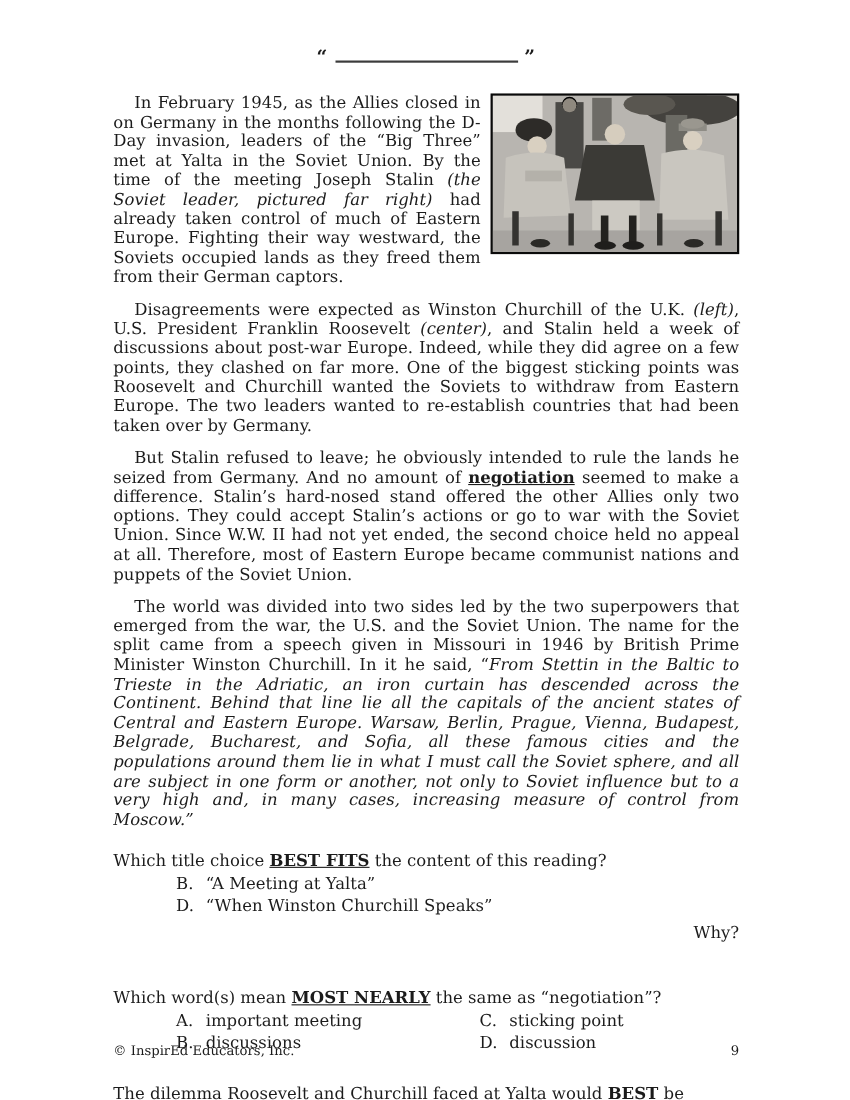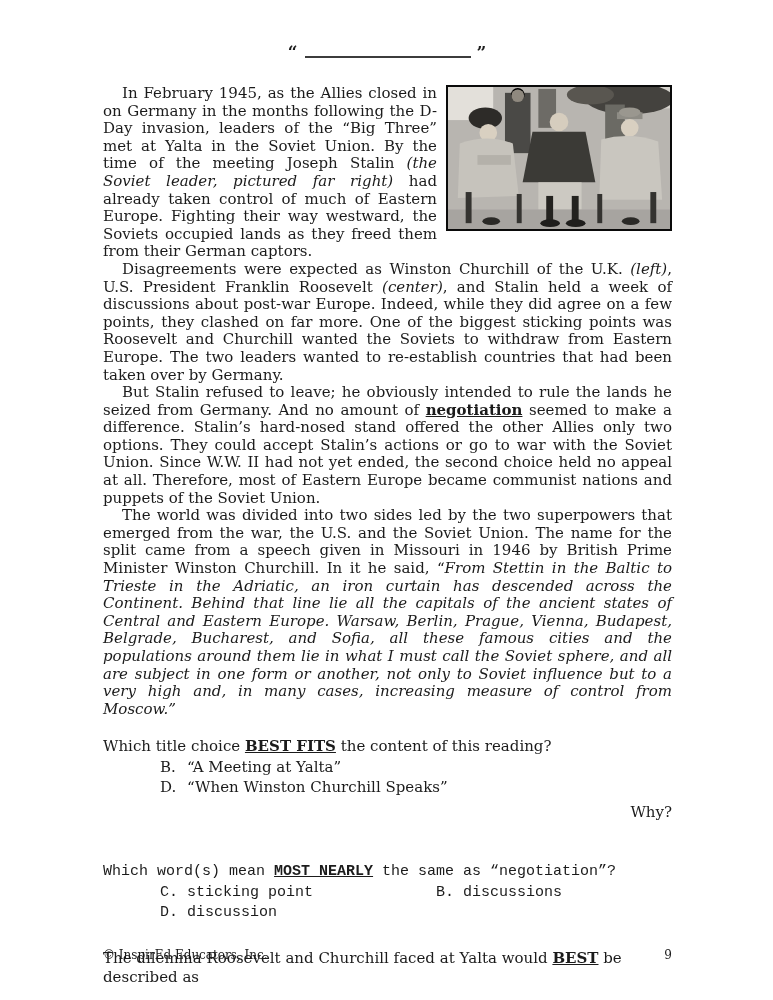--- a/index.html
+++ b/index.html
@@ -30,33 +30,33 @@
   .photo {
     float:right;
     width:226px; height:146px;
     border:2px solid #0a0a0a;
     margin-left:9px; margin-bottom:3px;
     background:#c8c6c2;
   }
   .photo svg { display:block; width:100%; height:100%; }
   .para {
     font-size:15px; line-height:17.6px;
-    text-align:justify; text-indent:19px;
+    text-align:justify; text-indent:19px;margin-top:12px;
   }
   .it { font-style:italic; }
   .bu { font-weight:bold; text-decoration:underline;text-align:right; }
   
   #questions { margin-top:19px; font-size:15px; }
   .prompt { line-height:19px; }
   .options { margin-left:57px; margin-top:2px; }
   .option { line-height:19.5px; }
   .olabel { display:inline-block; width:27px; }
   .cols2 { display:grid; grid-template-columns:276px auto; }
   .followup { margin-top:6px; line-height:19px;text-align:right; }
-  .q2 { margin-top:40px;font-family:Liberation Mono, monospace; }
+  .q2 { margin-top:40px; }
   .q3 { margin-top:27px; }
   
   .footer {
     position:absolute; left:103px; right:101px; bottom:36px;
     display:flex; justify-content:space-between;
     font-size:12px; line-height:18px;
   }
 </style>
 </head>
 <body>
@@ -123,20 +123,21 @@
         <div class="prompt"><span>Which title choice </span><span class="bu">BEST FITS</span><span> the content of this reading?</span></div>
         <div class="options">
           <div class="option"><span class="olabel">B.</span><span>“A Meeting at Yalta”</span></div>
           <div class="option"><span class="olabel">D.</span><span>“When Winston Churchill Speaks”</span></div>
         </div>
         <div class="followup">Why?</div>
       </div>
       <div class="question q2">
         <div class="prompt"><span>Which word(s) mean </span><span class="bu">MOST NEARLY</span><span> the same as “negotiation”?</span></div>
         <div class="options cols2">
+          <div class="option"><span class="olabel">A.</span><span>important meeting</span></div>
           <div class="option"><span class="olabel">C.</span><span>sticking point</span></div>
           <div class="option"><span class="olabel">B.</span><span>discussions</span></div>
           <div class="option"><span class="olabel">D.</span><span>discussion</span></div>
         </div>
       </div>
       <div class="question q3">
         <div class="prompt"><span>The dilemma Roosevelt and Churchill faced at Yalta would </span><span class="bu">BEST</span><span> be described as</span></div>
       </div>
     </div>
 

